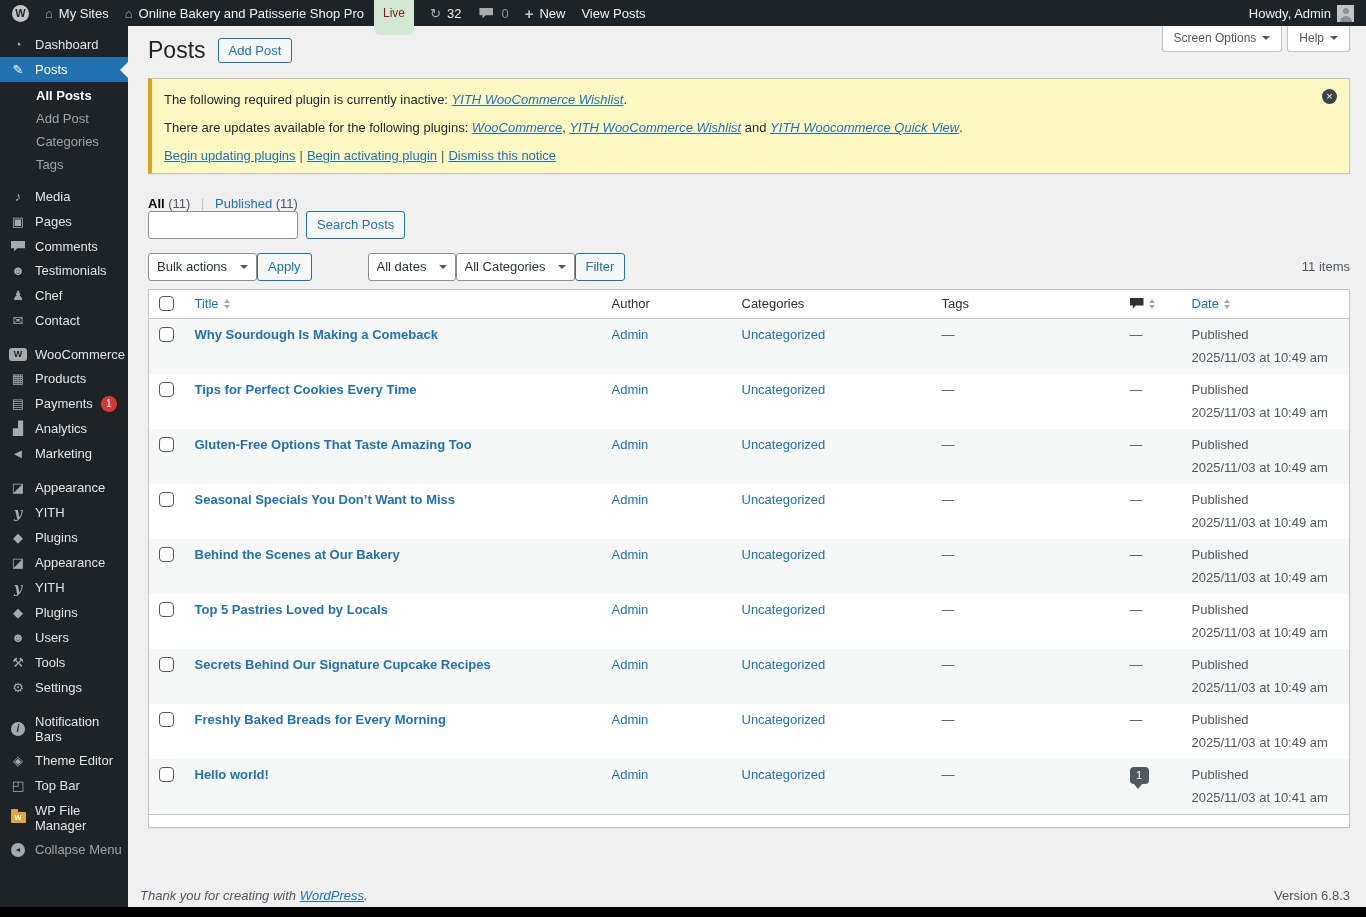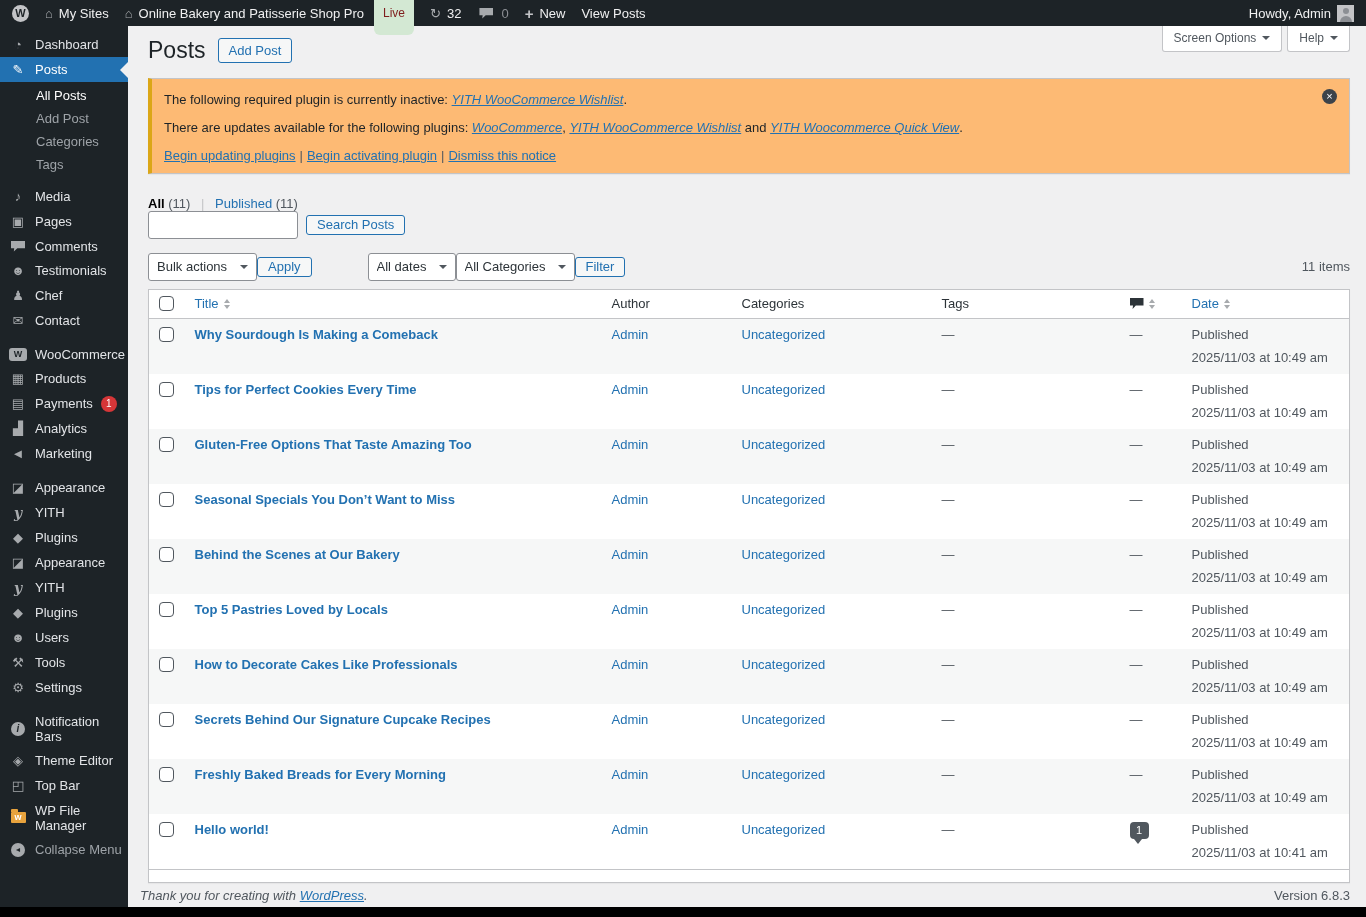--- a/index.html
+++ b/index.html
@@ -29,21 +29,21 @@
     color:#e2e4e7; font-size:13px; padding-top:6px; overflow:hidden; z-index:20; }
   .menu-item { display:flex; align-items:center; gap:8px; padding:4.5px 6px 4.5px 9px; cursor:pointer; position:relative; }
   .menu-item .mi-label { color:#e2e4e7; }
   .mi { width:18px; min-width:18px; height:16px; color:#a7aaad; font-size:13px; line-height:16px; text-align:center; display:inline-block; }
   .menu-item.active { background:#2271b1; }
   .menu-item.active .mi, .menu-item.active .mi-label { color:#fff; }
   .menu-item.active::after { content:""; position:absolute; right:0; top:50%; margin-top:-8px;
     border:8px solid transparent; border-right-color:#f0f0f1; }
   .submenu { padding:2px 0 8px; }
   .sub-item { padding:4px 8px 4px 36px; color:#9ea3a8; cursor:pointer; font-size:13px; }
-  .sub-item.current { color:#fff; font-weight:normal; }
+  .sub-item.current { color:#fff; font-weight:bold; }
   .menu-sep { height:9px; }
   .mi-badge { display:inline-block; min-width:16px; height:16px; border-radius:9px; background:#d63638;
     color:#fff; font-size:10px; line-height:16px; text-align:center; padding:0 2px; }
   .hide-empty:empty { display:none; }
   .menu-item.collapse .mi-label { color:#9ea3a8; }
 
   
   [data-name="comments-icon"] { background:#a7aaad; width:14px; min-width:14px; height:11px; margin:2px 2px;
     clip-path: polygon(0 0,100% 0,100% 70%,45% 70%,20% 100%,23% 70%,0 70%); }
   [data-name="woocommerce-icon"] { background:#a7aaad; color:#1d2327; border-radius:3px;
@@ -65,40 +65,40 @@
   .meta-btn { background:#fff; border:1px solid #c3c4c7; border-top:none; border-radius:0 0 3px 3px;
     padding:5px 11px 6px; font-size:12px; color:#50575e; cursor:pointer; display:flex; align-items:center; }
   .caret { display:inline-block; width:0; height:0; border:4px solid transparent; border-top-color:#50575e;
     margin-left:6px; position:relative; top:2px; }
 
   .title-row { padding:11px 20px 0; display:flex; align-items:center; }
   .title-row h1 { font-size:23px; font-weight:normal; color:#1d2327; margin:0; }
   .add-post { margin-left:12px; background:#f6f7f7; border:1px solid #2271b1; border-radius:3px;
     color:#2271b1; font-size:13px; padding:4px 10px; cursor:pointer; font-family:inherit; }
 
-  .notice { position:relative; margin:14px 16px 0 20px; background:#fdba74; border:1px solid #c3c4c7;
+  .notice { position:relative; margin:14px 16px 0 20px; background:#fef9c3; border:1px solid #c3c4c7;
     border-left:4px solid #dba617; box-shadow:0 1px 1px rgba(0,0,0,.04); padding:2px 40px 7px 12px; }
   .notice p { margin:10px 0 0; font-size:13px; color:#1d2327; line-height:1.4; }
   .nlink { color:#2271b1; text-decoration:underline; font-style:italic; cursor:pointer; }
   .alink { color:#2271b1; text-decoration:underline; cursor:pointer; }
   .psep { color:#50575e; padding:0 4px; }
   .dismiss { position:absolute; top:10px; right:12px; width:15px; height:15px; border-radius:50%;
     background:#3c434a; color:#fff; font-size:11px; line-height:15px; text-align:center; cursor:pointer; }
 
   .views-row { display:flex; justify-content:space-between; align-items:flex-start; margin:16px 16px 0 20px;flex-direction:column; }
   .views { padding-top:6px; }
   .views strong { color:#000; font-weight:bold; }
   .count { color:#50575e; }
   .vsep { color:#c3c4c7; padding:0 7px; }
   .view-link { color:#2271b1; text-decoration:none; cursor:pointer; }
   .searchbox { display:flex; align-items:center; gap:8px; }
   .search-input { width:150px; height:28px; border:1px solid #8c8f94; border-radius:3px; background:#fff;
     padding:0 8px; font-size:13px; font-family:inherit; }
   .btn-secondary { background:#f6f7f7; border:1px solid #2271b1; border-radius:3px; color:#2271b1;
-    font-size:13px; height:20px; padding:0 10px; cursor:pointer; font-family:inherit; }
+    font-size:13px; height:28px; padding:0 10px; cursor:pointer; font-family:inherit; }
 
   .tablenav { display:flex; align-items:center; margin:14px 16px 8px 20px; gap:0; }
   .select-wrap { position:relative; display:inline-block; }
   .select-wrap::after { content:""; position:absolute; right:9px; top:12px; pointer-events:none;
     border:4px solid transparent; border-top-color:#50575e; }
   .wp-select { appearance:none; -webkit-appearance:none; -moz-appearance:none; background:#fff;
     border:1px solid #8c8f94; border-radius:3px; height:28px; padding:0 28px 0 8px; font-size:13px;
     color:#2c3338; font-family:inherit; cursor:pointer; }
   .gap { margin-left:56px; }
   .items-count { margin-left:auto; color:#50575e; font-size:13px; }
@@ -518,32 +518,20 @@
     <td><a class="cell-link" data-name="author-link">Admin</a></td>
     <td><a class="cell-link" data-name="category-link">Uncategorized</a></td>
     <td><span class="dash" data-name="tags-value">—</span></td>
     <td><span class="dash hide-empty" data-name="comments-value">—</span></td>
     <td>
               <div class="status-line" data-name="post-status">Published</div>
               <div class="date-line" data-name="post-date">2025/11/03 at 10:49 am</div>
             </td>
   </tr>
 
-  <tr class="post-row" data-name="table-row">
-    <td><input type="checkbox" data-name="row-checkbox" style=""></td>
-    <td><a class="row-title" data-name="post-title-link">How to Decorate Cakes Like Professionals</a></td>
-    <td><a class="cell-link" data-name="author-link">Admin</a></td>
-    <td><a class="cell-link" data-name="category-link">Uncategorized</a></td>
-    <td><span class="dash" data-name="tags-value">—</span></td>
-    <td><span class="dash hide-empty" data-name="comments-value">—</span></td>
-    <td>
-              <div class="status-line" data-name="post-status">Published</div>
-              <div class="date-line" data-name="post-date">2025/11/03 at 10:49 am</div>
-            </td>
-  </tr>
 
   <tr class="post-row" data-name="table-row">
     <td><input type="checkbox" data-name="row-checkbox" style=""></td>
     <td><a class="row-title" data-name="post-title-link">Secrets Behind Our Signature Cupcake Recipes</a></td>
     <td><a class="cell-link" data-name="author-link">Admin</a></td>
     <td><a class="cell-link" data-name="category-link">Uncategorized</a></td>
     <td><span class="dash" data-name="tags-value">—</span></td>
     <td><span class="dash hide-empty" data-name="comments-value">—</span></td>
     <td>
               <div class="status-line" data-name="post-status">Published</div>

